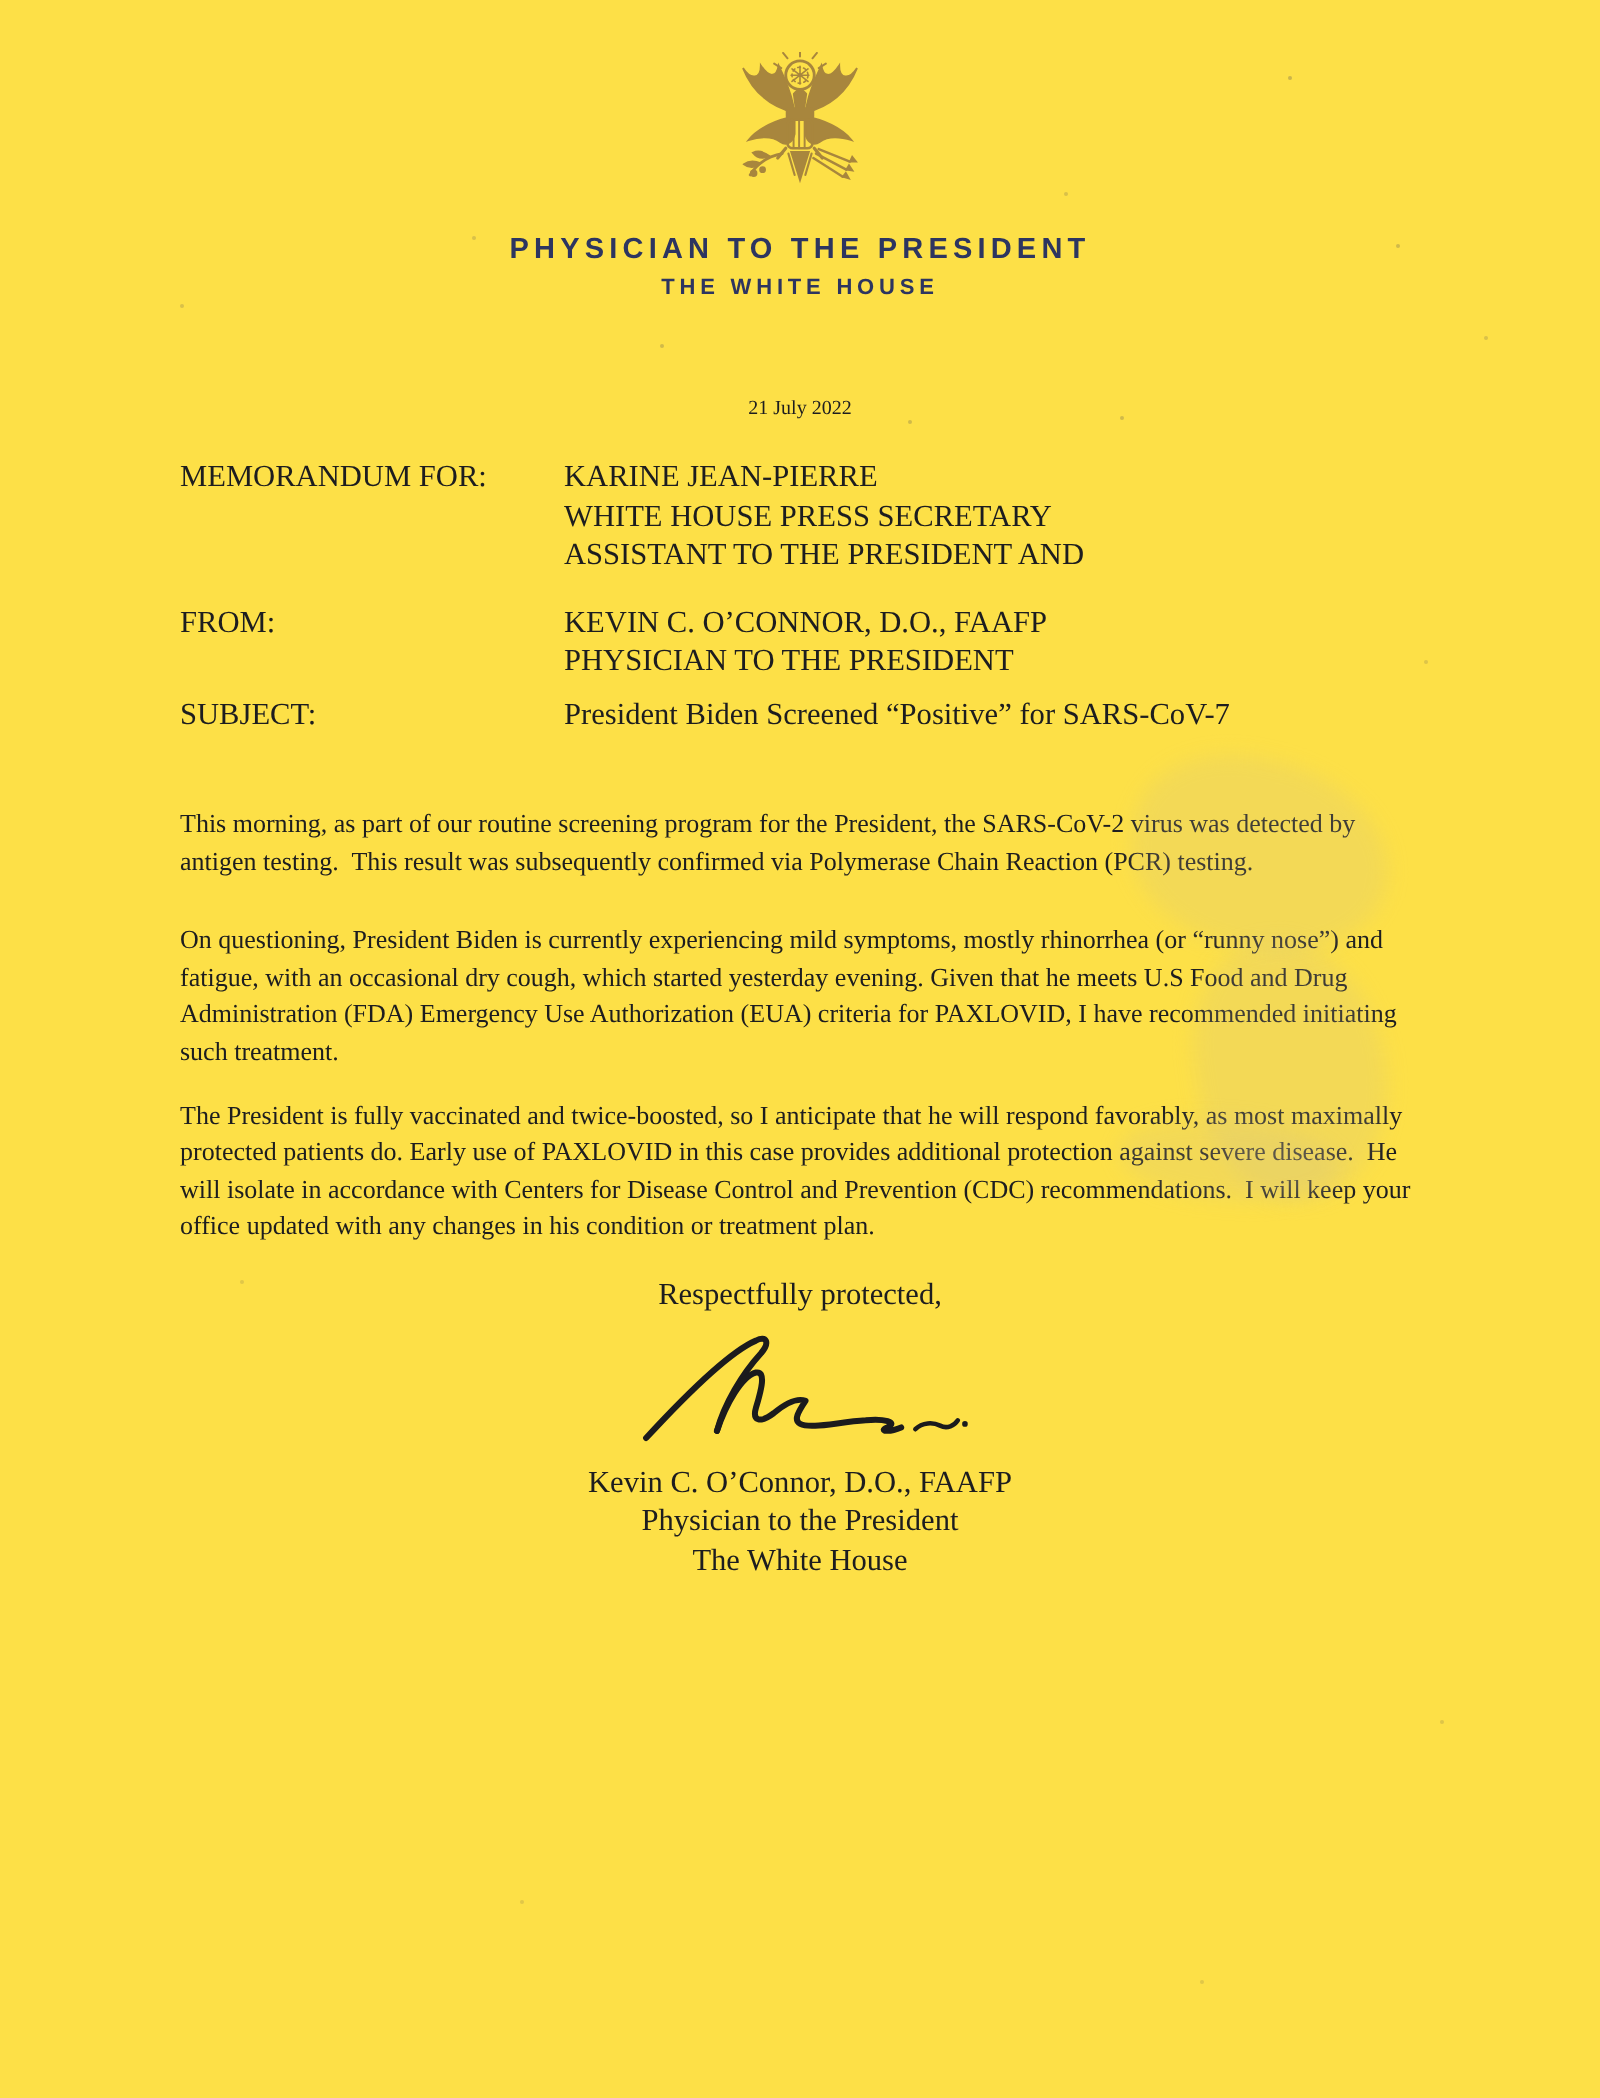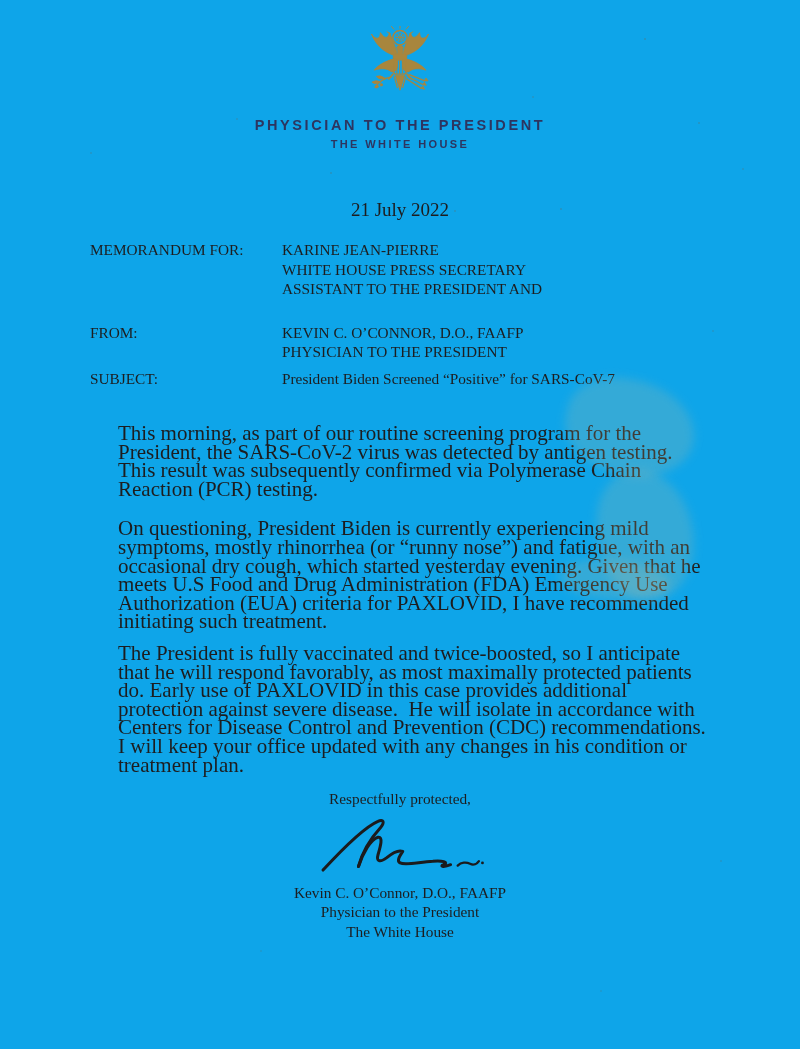--- a/index.html
+++ b/index.html
@@ -8,21 +8,21 @@
     width: 800px;
     height: 1049px;
     background: #ffffff;
     overflow: hidden;
   }
   .page {
     position: absolute;
     inset: 0;
     width: 800px;
     height: 1049px;
-    background: #0ea5e9;
+    background: #fde047;
     font-family: "Liberation Serif", serif;
     color: #1d1d1f;
   }
   
   .speckles {
     position: absolute;
     top: 0; left: 0;
     width: 2px; height: 2px;
     border-radius: 50%;
     background: transparent;
@@ -71,38 +71,38 @@
     margin-top: 5px;
     font-family: "Liberation Sans", sans-serif;
     font-weight: bold;
     font-size: 11px;
     letter-spacing: 2.4px;
     color: #2d3560;
   }
   .date {
     margin-top: 49px;
     text-align: center;
-    font-size: 19px;
+    font-size: 10px;
   }
   .fields {
     margin: 19px 88px 0 90px;
   }
   .field-row {
     display: flex;
     align-items: flex-start;
     font-size: 15.3px;
     line-height: 19.5px;
   }
   .field-row .flabel { width: 192px; flex: 0 0 192px; }
-  .field-row.r1 { margin-bottom: 24px; }
+  .field-row.r1 { margin-bottom: 14px; }
   .field-row.r2 { margin-bottom: 7px; }
   .field-row.r3 { margin-bottom: 4px; }
   .bodytext {
-    margin: 36px 88px 0 118px;
-    font-size: 21px;
+    margin: 36px 88px 0 90px;
+    font-size: 13px;
     line-height: 18.6px;
     font-family: Liberation Serif, serif;
   }
   .bodytext p { margin: 0; }
   .bodytext p.p1 { margin-bottom: 21px; }
   .bodytext p.p2 { margin-bottom: 13px; }
   .closing {
     margin-top: 16px;
     text-align: center;
     font-size: 15.3px;

